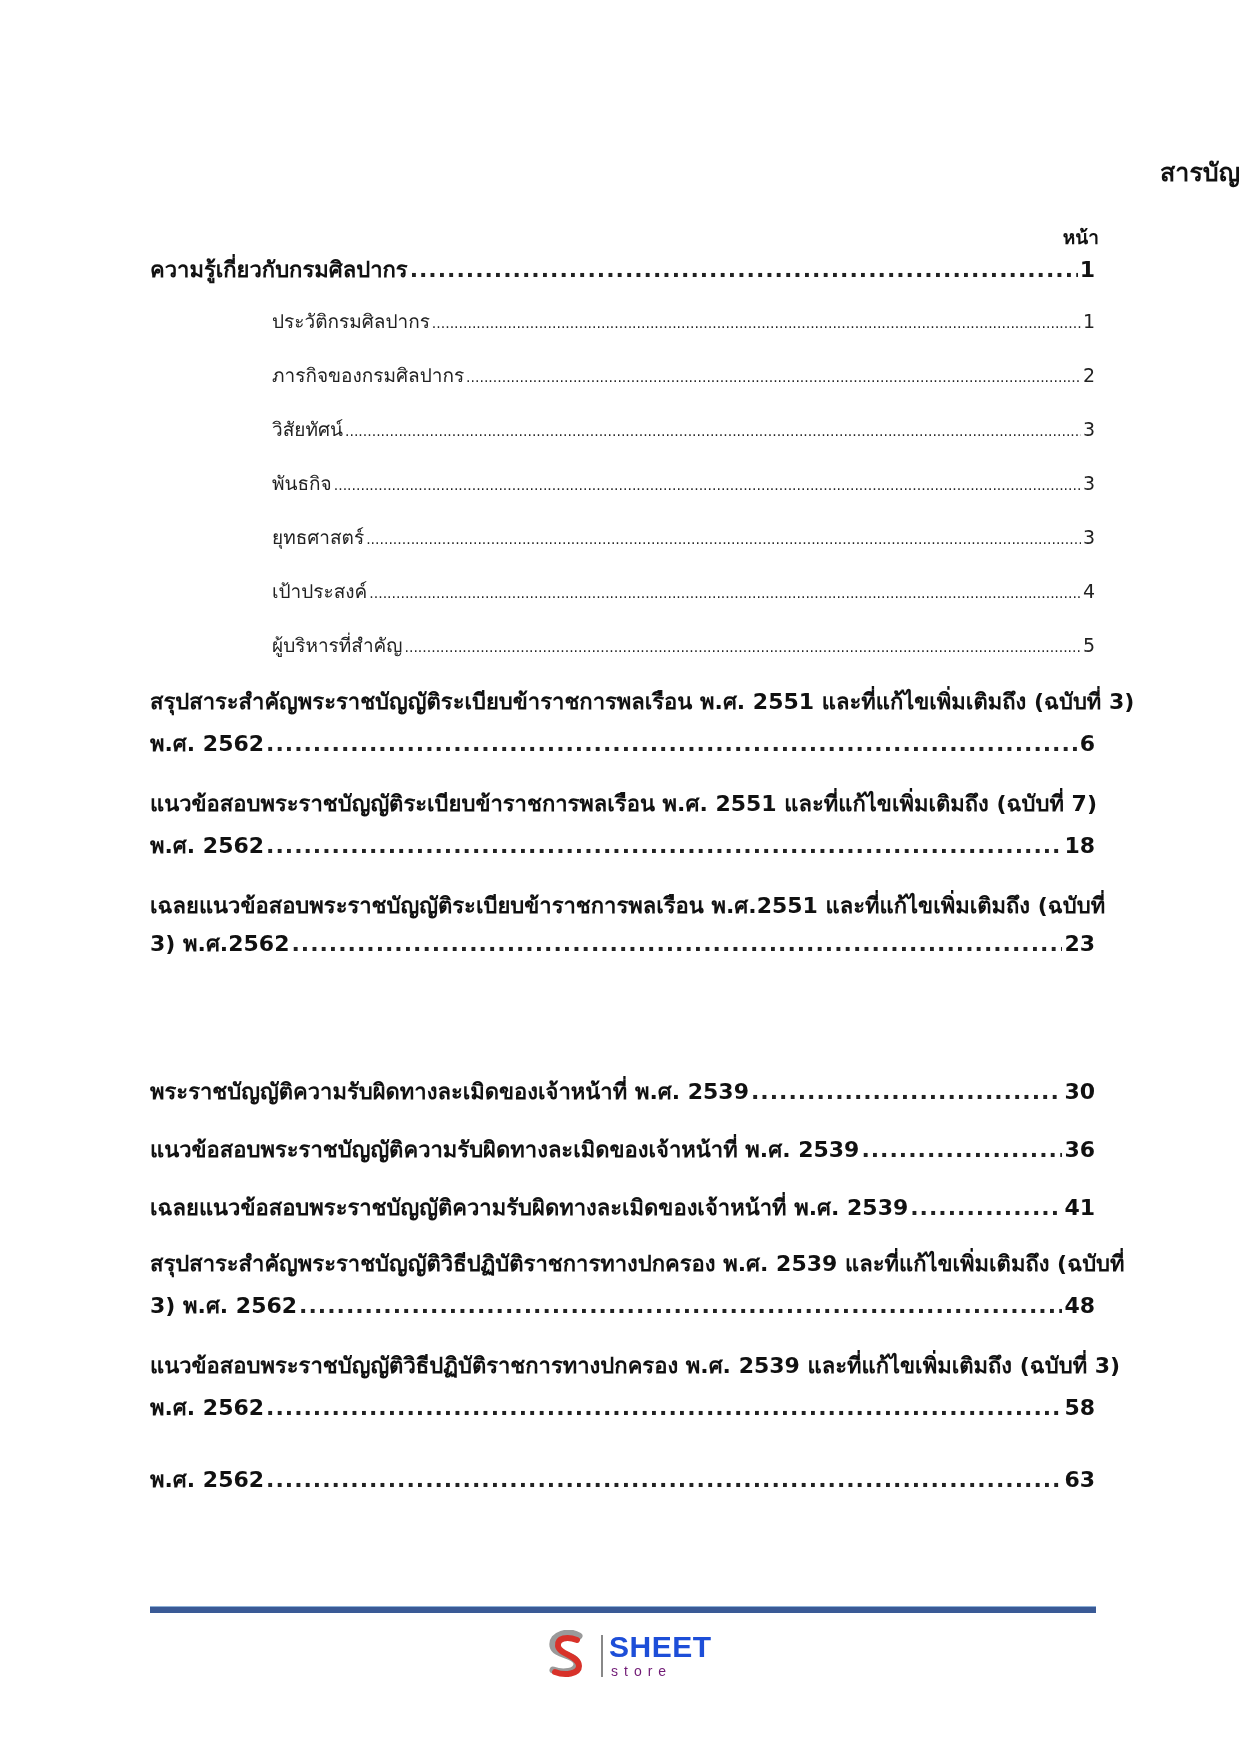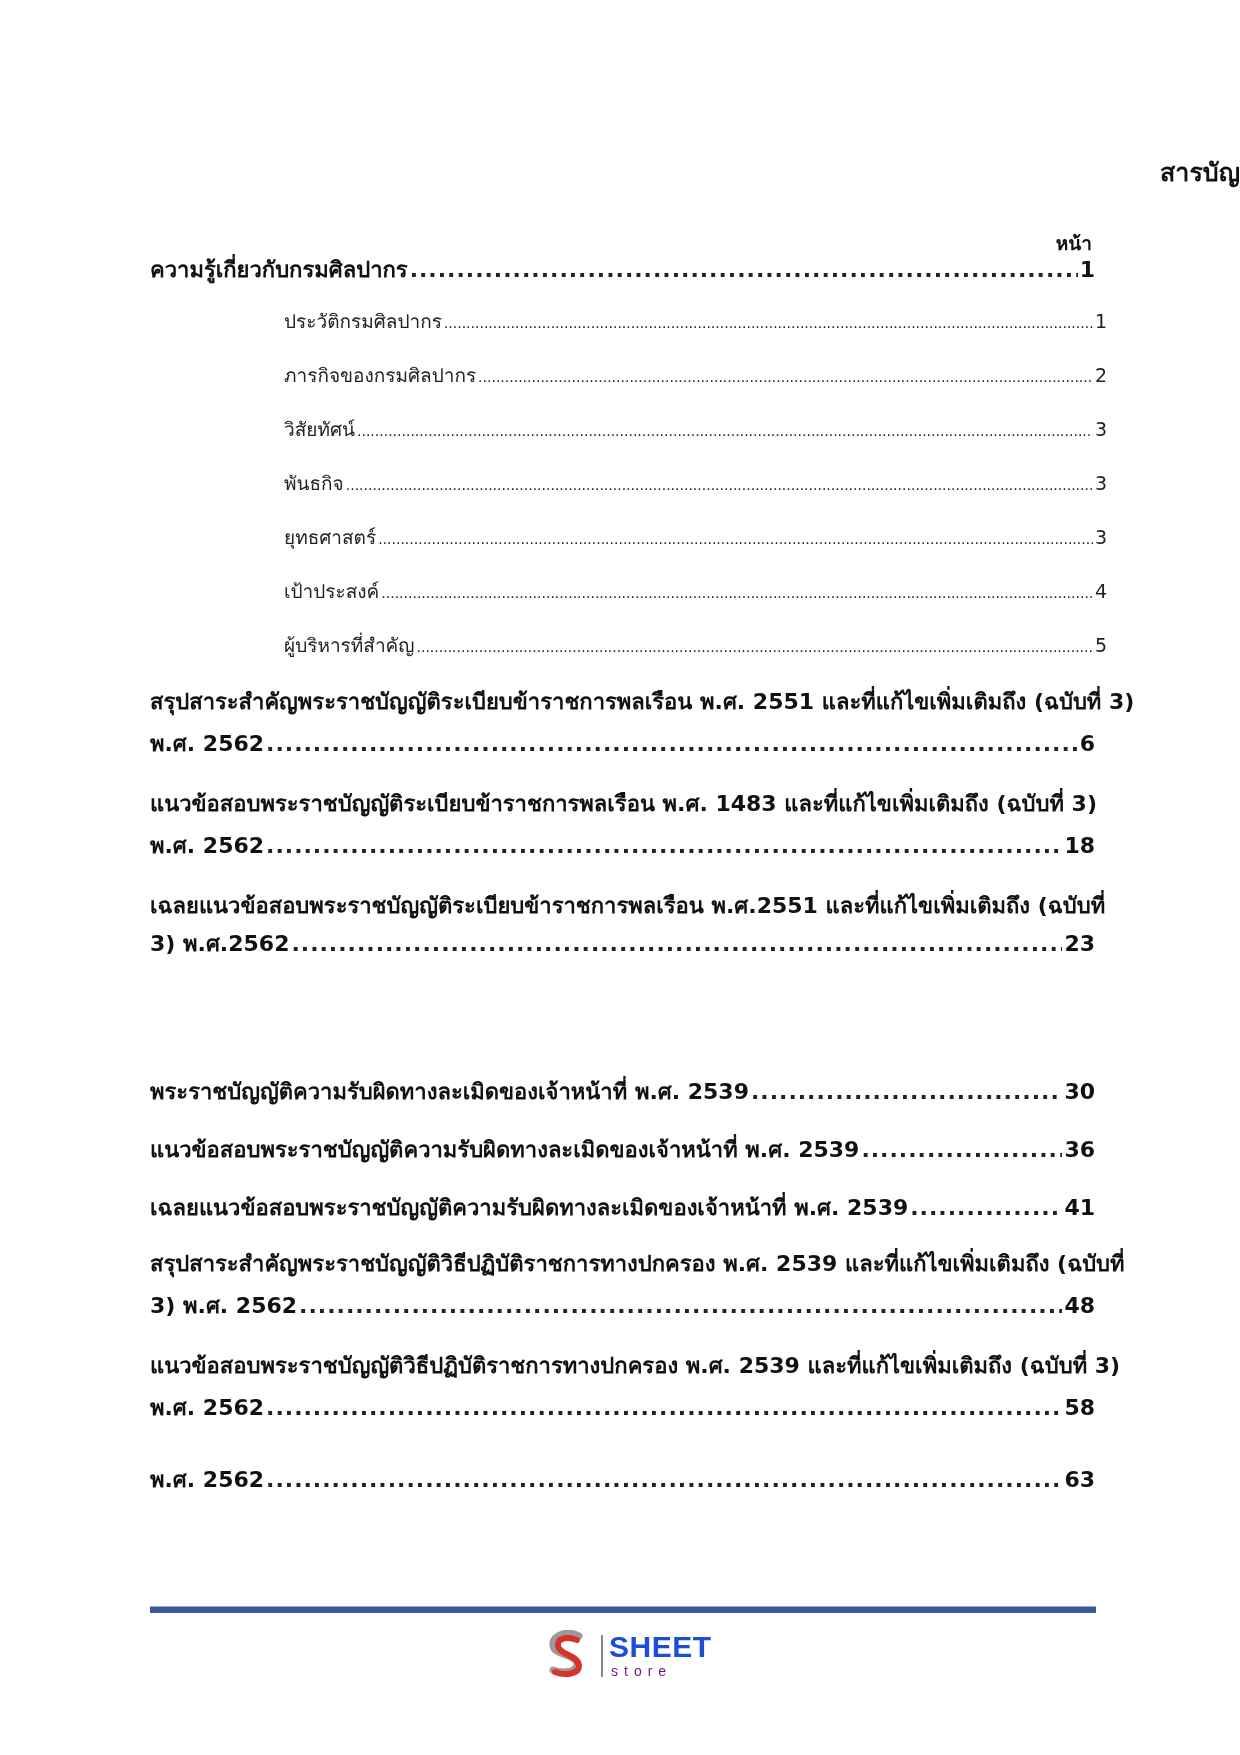--- a/index.html
+++ b/index.html
@@ -1,25 +1,25 @@
 <!DOCTYPE html>
 <html><head>
 <meta charset="utf-8">
 <style>
   html, body { margin: 0; padding: 0; background: #ffffff; }
   body { width: 1240px; height: 1755px; position: relative; overflow: hidden;
          font-family: "DejaVu Sans", "Liberation Sans", sans-serif; color: #111; }
   .page { position: absolute; left: 0; top: 0; width: 1240px; height: 1755px; }
   .title { position: absolute; top: 152px; left: 0; width: 1240px; text-align: right;
            font-size: 25px; font-weight: bold; }
-  .page-col { position: absolute; top: 222px; right: 148px; font-size: 19px; font-weight: bold; margin-top: 6px; }
+  .page-col { position: absolute; top: 222px; right: 141px; font-size: 19px; font-weight: bold; }
   .toc { position: absolute; left: 150px; width: 945px; top: 0; }
   .entry { position: absolute; left: 0; width: 945px; font-size: 22px; }
   .entry.main { font-weight: bold; }
-  .entry.sub { left: 134px; width: 823px; font-weight: normal; font-size: 19px; color: #222; }
+  .entry.sub { left: 122px; width: 823px; font-weight: normal; font-size: 19px; color: #222; }
   .line { display: flex; align-items: baseline; height: 30px; white-space: nowrap; }
   .line .text { flex: 0 0 auto; }
   .line .leader { flex: 1 1 auto; overflow: hidden; margin: 0 2px; letter-spacing: 1px;
                   color: #222; }
   .line .leader::before { content: "................................................................................................................................................................................................................................................................................................................................................"; }
   .sub .line .leader { letter-spacing: 0px; font-size: 14px; }
   .line .num { flex: 0 0 auto; text-align: right; }
   .first-line { height: 30px; white-space: nowrap; }
   .rule { position: absolute; left: 150px; top: 1606px; width: 946px; height: 6px;
           background: #3a5a96; border-top: 1px solid #8eb0d6; }
@@ -107,21 +107,21 @@
     <div class="entry main" style="top:684px">
       <div class="first-line">สรุปสาระสำคัญพระราชบัญญัติระเบียบข้าราชการพลเรือน พ.ศ. 2551 และที่แก้ไขเพิ่มเติมถึง (ฉบับที่ 3)</div>
       <div class="line" style="margin-top:12px">
           <span class="text">พ.ศ. 2562</span>
           <span class="leader"></span>
           <span class="num">6</span>
         </div>
     </div>
 
     <div class="entry main" style="top:786px">
-      <div class="first-line">แนวข้อสอบพระราชบัญญัติระเบียบข้าราชการพลเรือน พ.ศ. 1483 และที่แก้ไขเพิ่มเติมถึง (ฉบับที่ 3)</div>
+      <div class="first-line">แนวข้อสอบพระราชบัญญัติระเบียบข้าราชการพลเรือน พ.ศ. 2551 และที่แก้ไขเพิ่มเติมถึง (ฉบับที่ 7)</div>
       <div class="line" style="margin-top:12px">
           <span class="text">พ.ศ. 2562</span>
           <span class="leader"></span>
           <span class="num">18</span>
         </div>
     </div>
 
     <div class="entry main" style="top:888px">
       <div class="first-line">เฉลยแนวข้อสอบพระราชบัญญัติระเบียบข้าราชการพลเรือน พ.ศ.2551 และที่แก้ไขเพิ่มเติมถึง (ฉบับที่</div>
       <div class="line" style="margin-top:8px">

